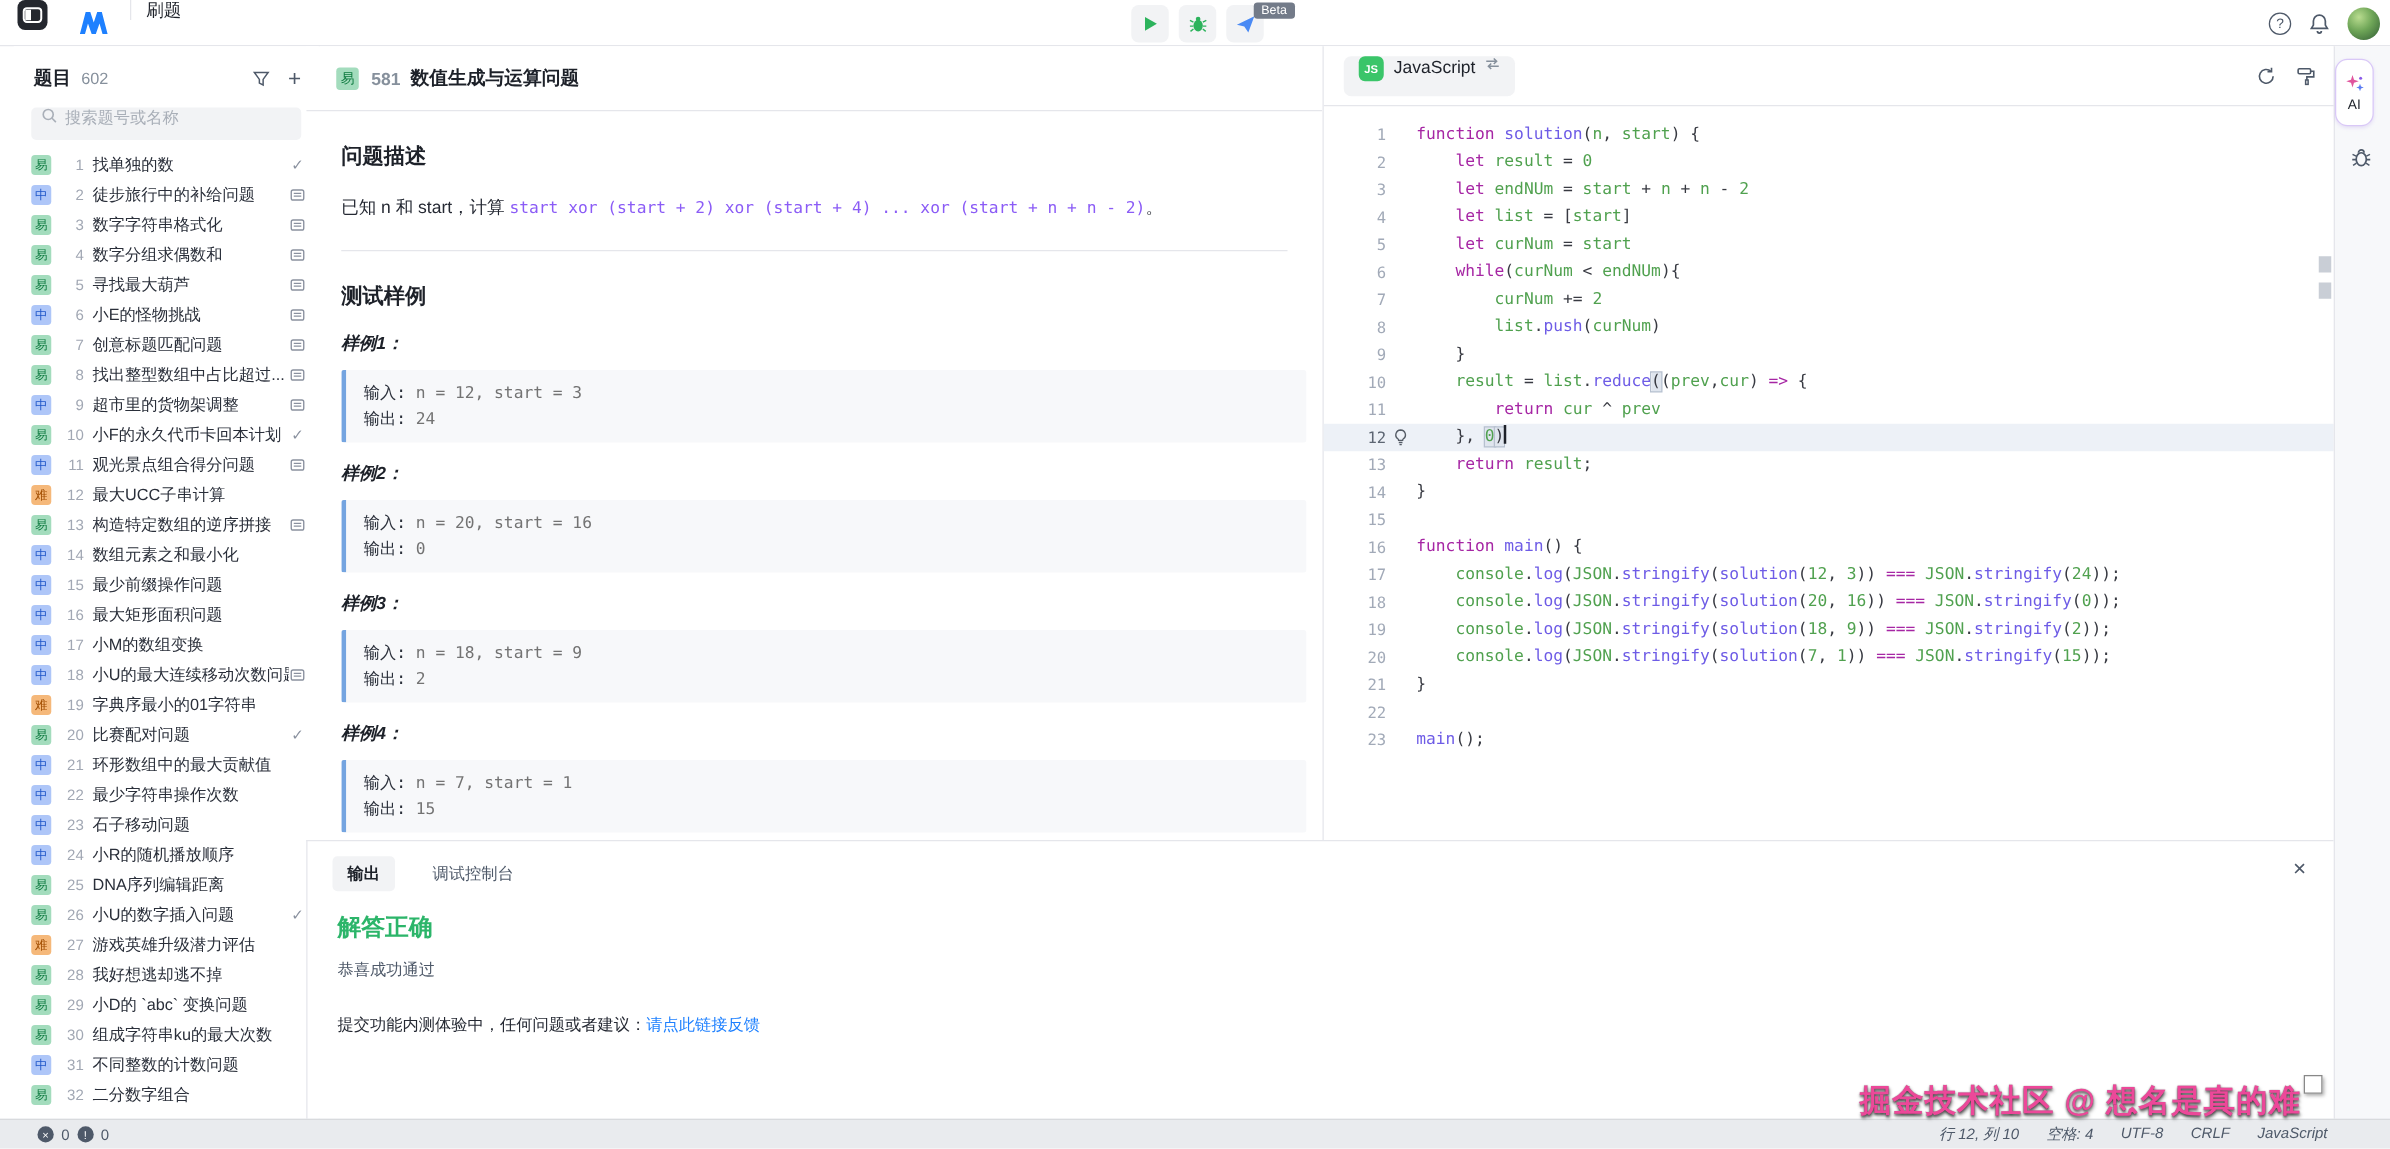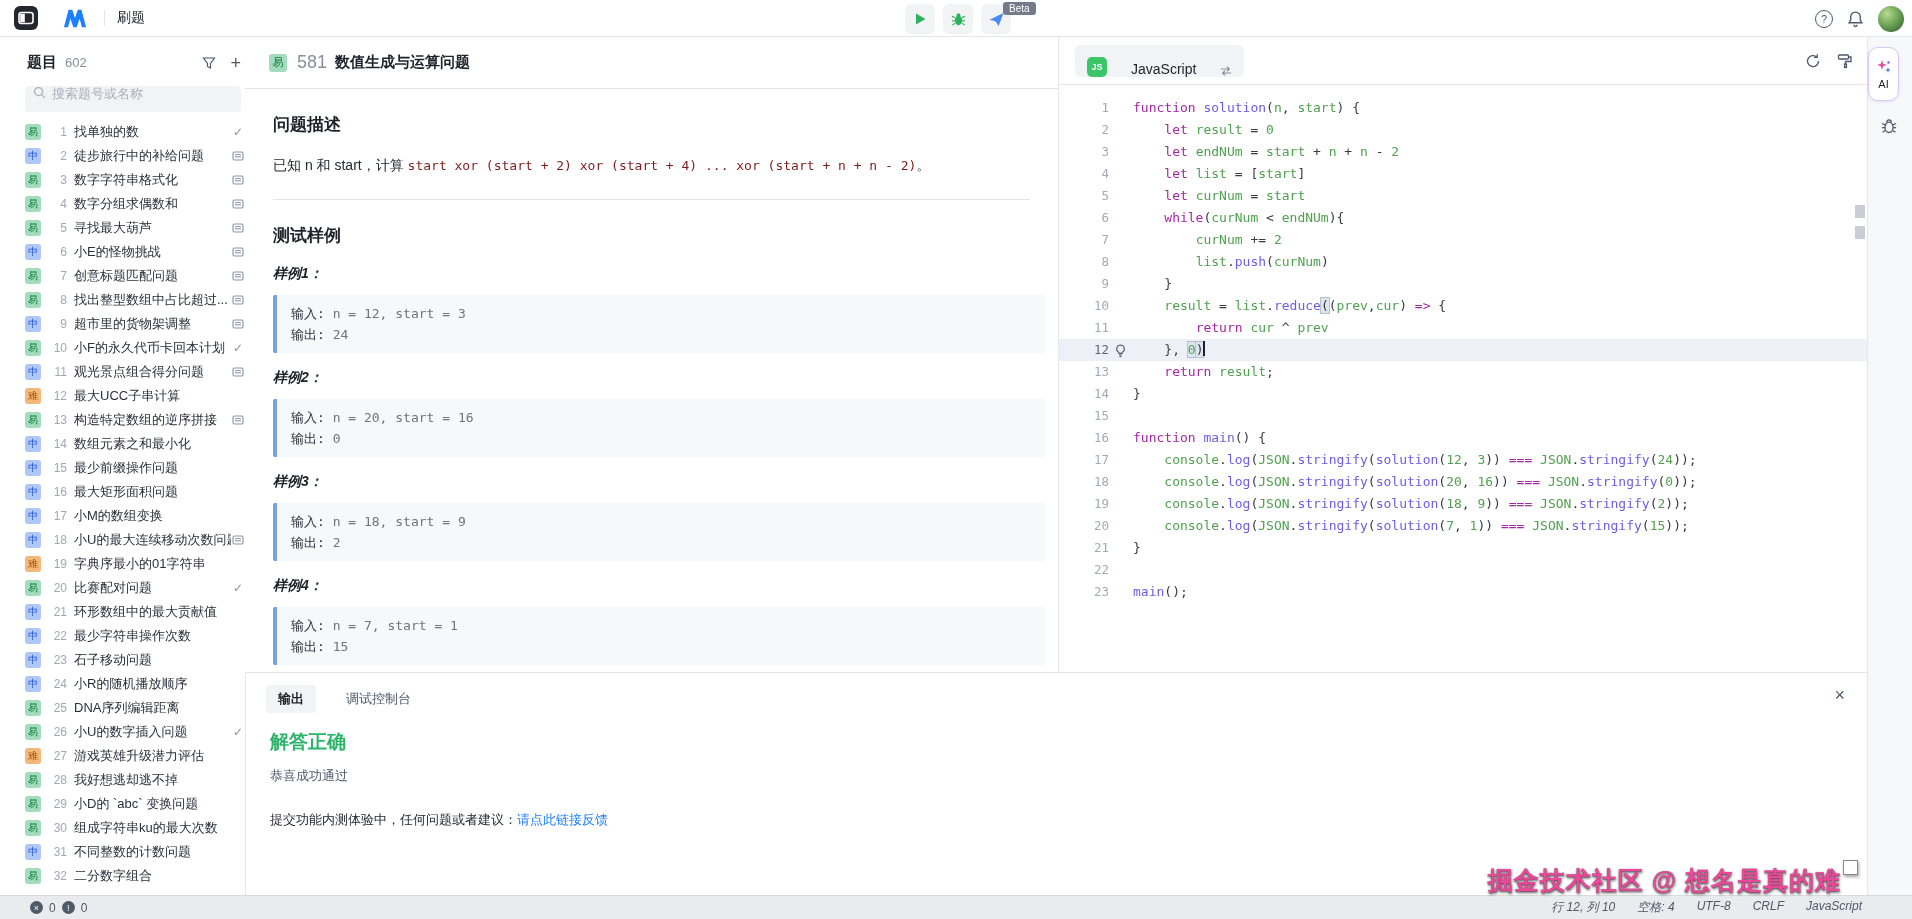--- a/index.html
+++ b/index.html
@@ -3,21 +3,21 @@
 <meta charset="utf-8">
 <style>
   * { margin:0; padding:0; box-sizing:border-box; }
   html,body { width:1912px; height:919px; overflow:hidden; background:#fff;
     font-family:"Liberation Sans","DejaVu Sans",sans-serif; color:#1d2129; }
   .abs { position:absolute; }
   #stage { position:relative; width:1912px; height:919px; background:#fff; }
 
   
   #navbar { left:0; top:0; width:1912px; height:37px; background:#fff;
-    border-bottom:1px solid #e5e6eb; display:flex; align-items:center; }
+    border-bottom:1px solid #e5e6eb; display:flex; }
   .toggle-btn { width:24px; height:24px; margin-left:14px; background:#24272e; border-radius:6px;
     display:flex; align-items:center; justify-content:center; cursor:pointer; }
   .logo { margin-left:22px; display:flex; align-items:center; }
   .nav-sep { width:1px; height:16px; background:#e5e6eb; margin:0 12px 0 14px; }
   .app-label { font-size:14px; color:#1d2129; }
   .run-group { position:absolute; left:905px; top:4px; display:flex; gap:8px; }
   .run-btn { width:30px; height:30px; background:#f2f3f5; border-radius:6px;
     display:flex; align-items:center; justify-content:center; cursor:pointer; position:relative; }
   .beta-badge { position:absolute; left:1003px; top:2px; background:#737b89; color:#fff;
     font-size:10px; padding:1px 6px; border-radius:3px; }
@@ -51,42 +51,42 @@
   .p-title { font-size:13px; color:#2a2f3a; white-space:nowrap; overflow:hidden; flex:1; }
   .p-mark { width:14px; flex:none; display:flex; justify-content:center; color:#8a919f; font-size:12px; }
   .sb-scroll { position:absolute; right:2px; top:85px; width:4px; height:110px;
     background:#cfd3da; border-radius:2px; }
 
   
   #main { left:245px; top:37px; width:813px; height:635px; background:#fff; overflow:hidden; }
   .prob-head { height:52px; border-bottom:1px solid #e5e6eb; display:flex; align-items:center;
     padding:0 24px; }
   .prob-head .badge { width:18px; height:18px; font-size:11px; }
-  .prob-id { color:#86909c; font-size:18px; margin:0 8px 0 10px; }
+  .prob-id { color:#86909c; font-size:14px; margin:0 8px 0 10px;font-weight:bold; }
   .prob-title { font-size:15px; font-weight:bold; }
   .prob-body { padding:24px 28px; }
   .h2 { font-size:17px; font-weight:bold; margin-bottom:18px; }
   .desc { font-size:14px; color:#252933; line-height:1.6; }
   .inline-code { font-family:"DejaVu Sans Mono","Liberation Mono",monospace;
-    font-size:13px; color:#7f1d1d; }
+    font-size:13px; color:#8b5cf6; }
   .hr { height:1px; background:#e5e6eb; margin:22px 0 24px 0; }
   .ex-label { font-size:14px; font-weight:bold; font-style:italic; margin:16px 0 12px 0; }
   .ex-block { background:#f7f8fa; border-left:4px solid #74a4e0; border-radius:2px;
     padding:8px 14px; margin-bottom:10px; width:772px;
     font-family:"DejaVu Sans Mono","Liberation Mono",monospace; font-size:13px; line-height:21px; }
   .ex-key { color:#2a2f3a; }
   .ex-val { color:#737373; }
 
   
   #editor { left:1058px; top:37px; width:809px; height:635px; background:#fff;
     border-left:1px solid #e5e6eb; }
   .ed-head { height:48px; border-bottom:1px solid #e5e6eb; display:flex; align-items:center;
     padding:0 16px; position:relative; }
-  .lang-tab { background:#f2f3f5; border-radius:6px; height:32px; display:flex; align-items:flex-end;
-    padding:0 12px; gap:24px; cursor:pointer; }
+  .lang-tab { background:#f2f3f5; border-radius:6px; height:32px; display:flex; align-items:flex-start;
+    padding:0 12px; gap:8px; cursor:pointer; }
   .js-ic { width:20px; height:20px; border-radius:5px; background:#3ac569; color:#fff;
     font-size:9px; font-weight:bold; display:flex; align-items:center; justify-content:center; }
   .lang-name { font-size:14px; color:#1d2129; }
   .ed-tools { position:absolute; right:14px; display:flex; gap:16px; color:#4e5969; }
   .ed-tools .tool { cursor:pointer; display:flex; }
   .code-scroll { position:relative; padding-top:12px; }
   .code-line { position:relative; height:22px; line-height:22px; white-space:pre;
     font-family:"DejaVu Sans Mono","Liberation Mono",monospace; font-size:13px; }
   .code-line.active { background:#edf1f7; }
   .ln { position:absolute; left:0; top:0; width:50px; text-align:right; color:#a2aab8;

